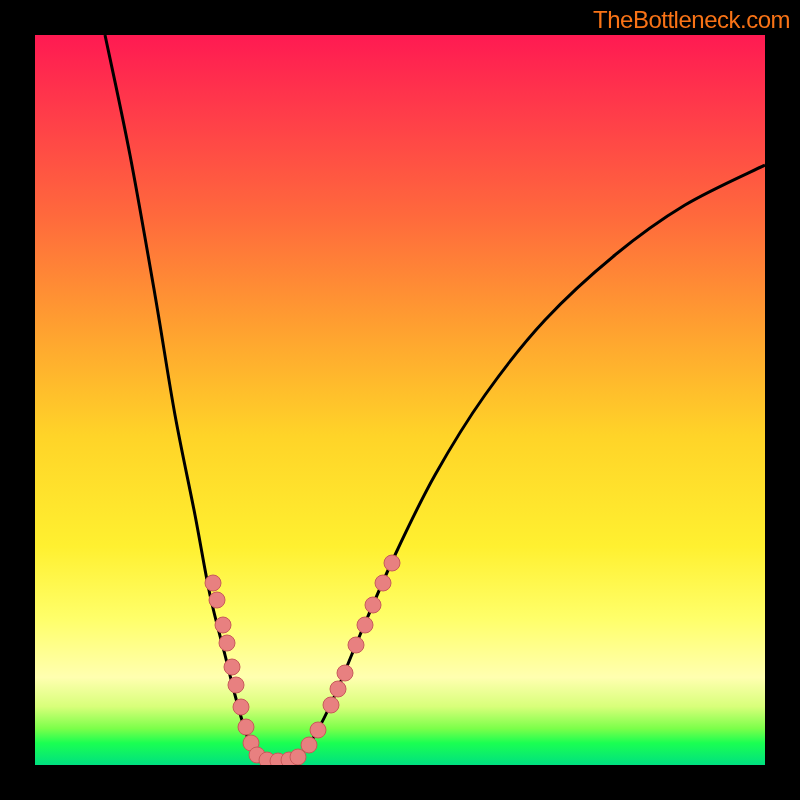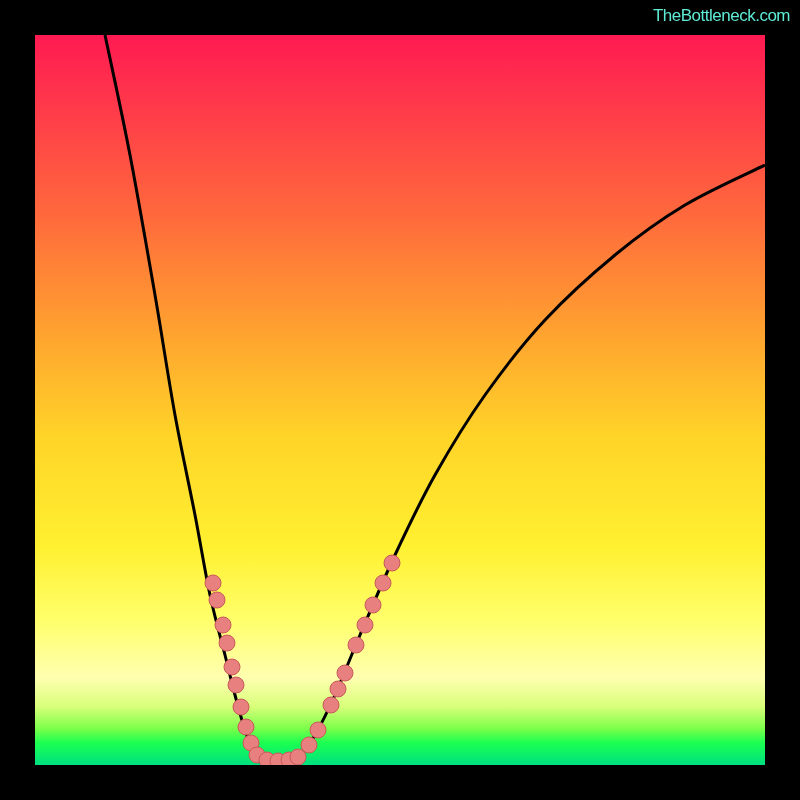--- a/index.html
+++ b/index.html
@@ -36,22 +36,22 @@
     position: absolute;
     left: 0;
     top: 0;
     width: 730px;
     height: 730px;
   }
   .watermark {
     position: absolute;
     top: 6px;
     right: 10px;
-    color: #5eead4;
-    font-size: 17px;
+    color: #f97316;
+    font-size: 24px;
     font-weight: 500;
     letter-spacing: -0.5px;
   }
 </style>
 </head>
 <body>
 
 <div class="frame">
   <svg class="curve-svg" viewBox="0 0 730 730">
     <path id="curve-path" fill="none" stroke="#000000" stroke-width="3" d="M 70 0 C 74.2 20.0, 86.7 76.7, 95 120 C 103.3 163.3, 112.5 216.7, 120 260 C 127.5 303.3, 133.3 343.3, 140 380 C 146.7 416.7, 154.2 450.0, 160 480 C 165.8 510.0, 170.0 536.7, 175 560 C 180.0 583.3, 185.8 603.3, 190 620 C 194.2 636.7, 196.7 647.5, 200 660 C 203.3 672.5, 207.0 685.8, 210 695 C 213.0 704.2, 215.5 710.3, 218 715 C 220.5 719.7, 222.2 721.2, 225 723 C 227.8 724.8, 230.8 725.5, 235 726 C 239.2 726.5, 245.0 727.0, 250 726 C 255.0 725.0, 260.0 724.3, 265 720 C 270.0 715.7, 274.2 710.0, 280 700 C 285.8 690.0, 292.5 676.7, 300 660 C 307.5 643.3, 315.0 623.3, 325 600 C 335.0 576.7, 347.5 546.7, 360 520 C 372.5 493.3, 385.0 466.7, 400 440 C 415.0 413.3, 431.7 385.8, 450 360 C 468.3 334.2, 488.3 308.3, 510 285 C 531.7 261.7, 556.7 239.2, 580 220 C 603.3 200.8, 625.0 185.0, 650 170 C 675.0 155.0, 716.7 136.7, 730 130 "></path>

